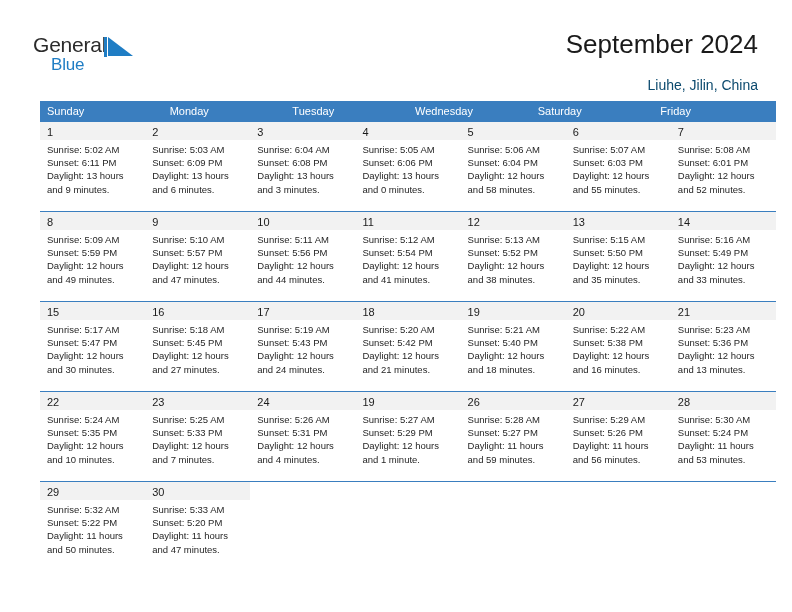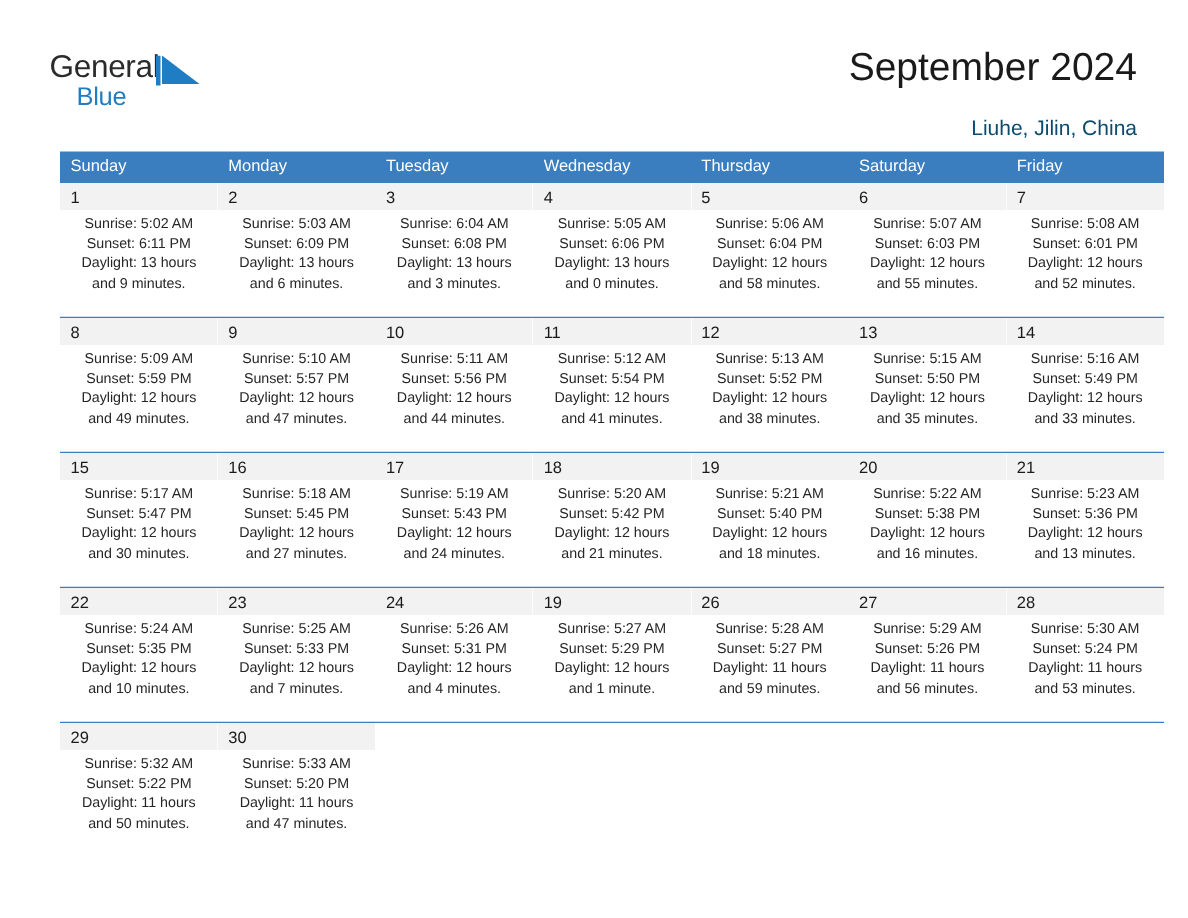--- a/index.html
+++ b/index.html
@@ -137,21 +137,20 @@
     box-sizing: border-box;
   }
   .daynum {
     font-size: 11px;
     line-height: 18px;
     color: #1a1a1a;
   }
   .day-info {
     padding: 3px 7px 0 7px;
     box-sizing: border-box;
-    text-align: center;
   }
   .day-info div {
     font-size: 9.5px;
     line-height: 13.2px;
     color: #262626;
     white-space: nowrap;
   }
   .day-cell.empty .day-info { visibility: hidden; }
 </style>
 </head>
@@ -179,21 +178,20 @@
 
   </div>
 
   <div class="calendar">
 
     <div class="weekday-row">
       <div class="weekday">Sunday</div>
       <div class="weekday">Monday</div>
       <div class="weekday">Tuesday</div>
       <div class="weekday">Wednesday</div>
-      <div class="weekday">Thursday</div>
       <div class="weekday">Saturday</div>
       <div class="weekday">Friday</div>
     </div>
 
     <div id="weeks-container">
         <div class="week-row first">
           <div class="day-cell">
             <div class="daynum-band"><span class="daynum">1</span></div>
             <div class="day-info">
               <div>Sunrise: 5:02 AM</div>

